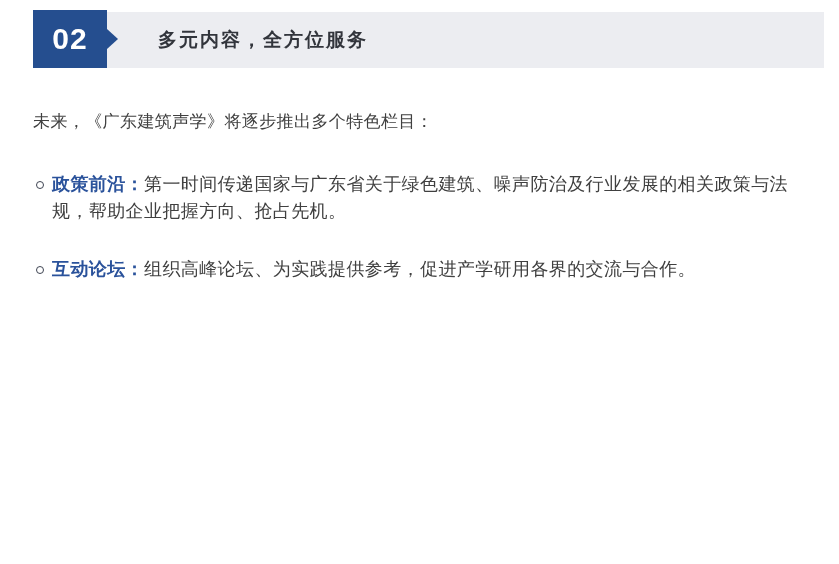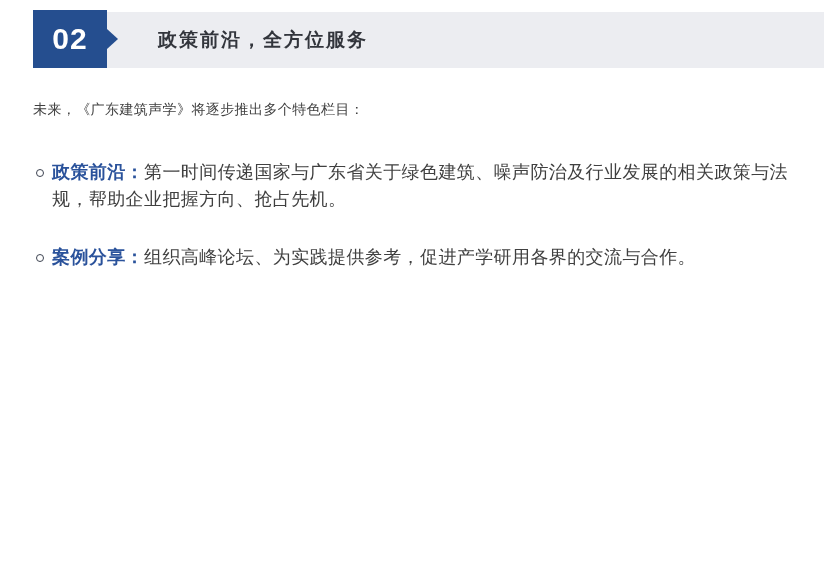--- a/index.html
+++ b/index.html
@@ -55,22 +55,22 @@
     display: flex; align-items: center;
     padding-left: 51px;
   }
   .banner h1 {
     font-size: 19px;
     font-weight: bold;
     color: var(--title-dark);
     letter-spacing: 2px;
   }
   .intro {
-    margin-top: 28px;
-    font-size: 14px;
+    margin-top: 40px;
+    font-size: 17px;
     line-height: 27px;
     letter-spacing: 0.4px;
     color: var(--body-text);
   }
   .feature-list {
     list-style: none;
     margin-top: 36px;
   }
   .feature-item {
     position: relative;
@@ -99,30 +99,30 @@
 <body>
 
 <div class="page">
 
   <header class="header">
     <div class="num-badge">
       <span>02</span>
       <span class="arrow"></span>
     </div>
     <div class="banner">
-      <h1>政策前沿，全方位服务</h1>
+      <h1>多元内容，全方位服务</h1>
     </div>
   </header>
 
   <p class="intro">未来，《广东建筑声学》将逐步推出多个特色栏目：</p>
 
   <ul class="feature-list">
     <li class="feature-item">
       <span class="bullet"></span>
       <span class="label">政策前沿：</span><span class="desc">第一时间传递国家与广东省关于绿色建筑、噪声防治及行业发展的相关政策与法规，帮助企业把握方向、抢占先机。</span>
     </li>
     <li class="feature-item">
       <span class="bullet"></span>
-      <span class="label">案例分享：</span><span class="desc">组织高峰论坛、为实践提供参考，促进产学研用各界的交流与合作。</span>
+      <span class="label">互动论坛：</span><span class="desc">组织高峰论坛、为实践提供参考，促进产学研用各界的交流与合作。</span>
     </li>
   </ul>
 
 </div>
 
 </body></html>

